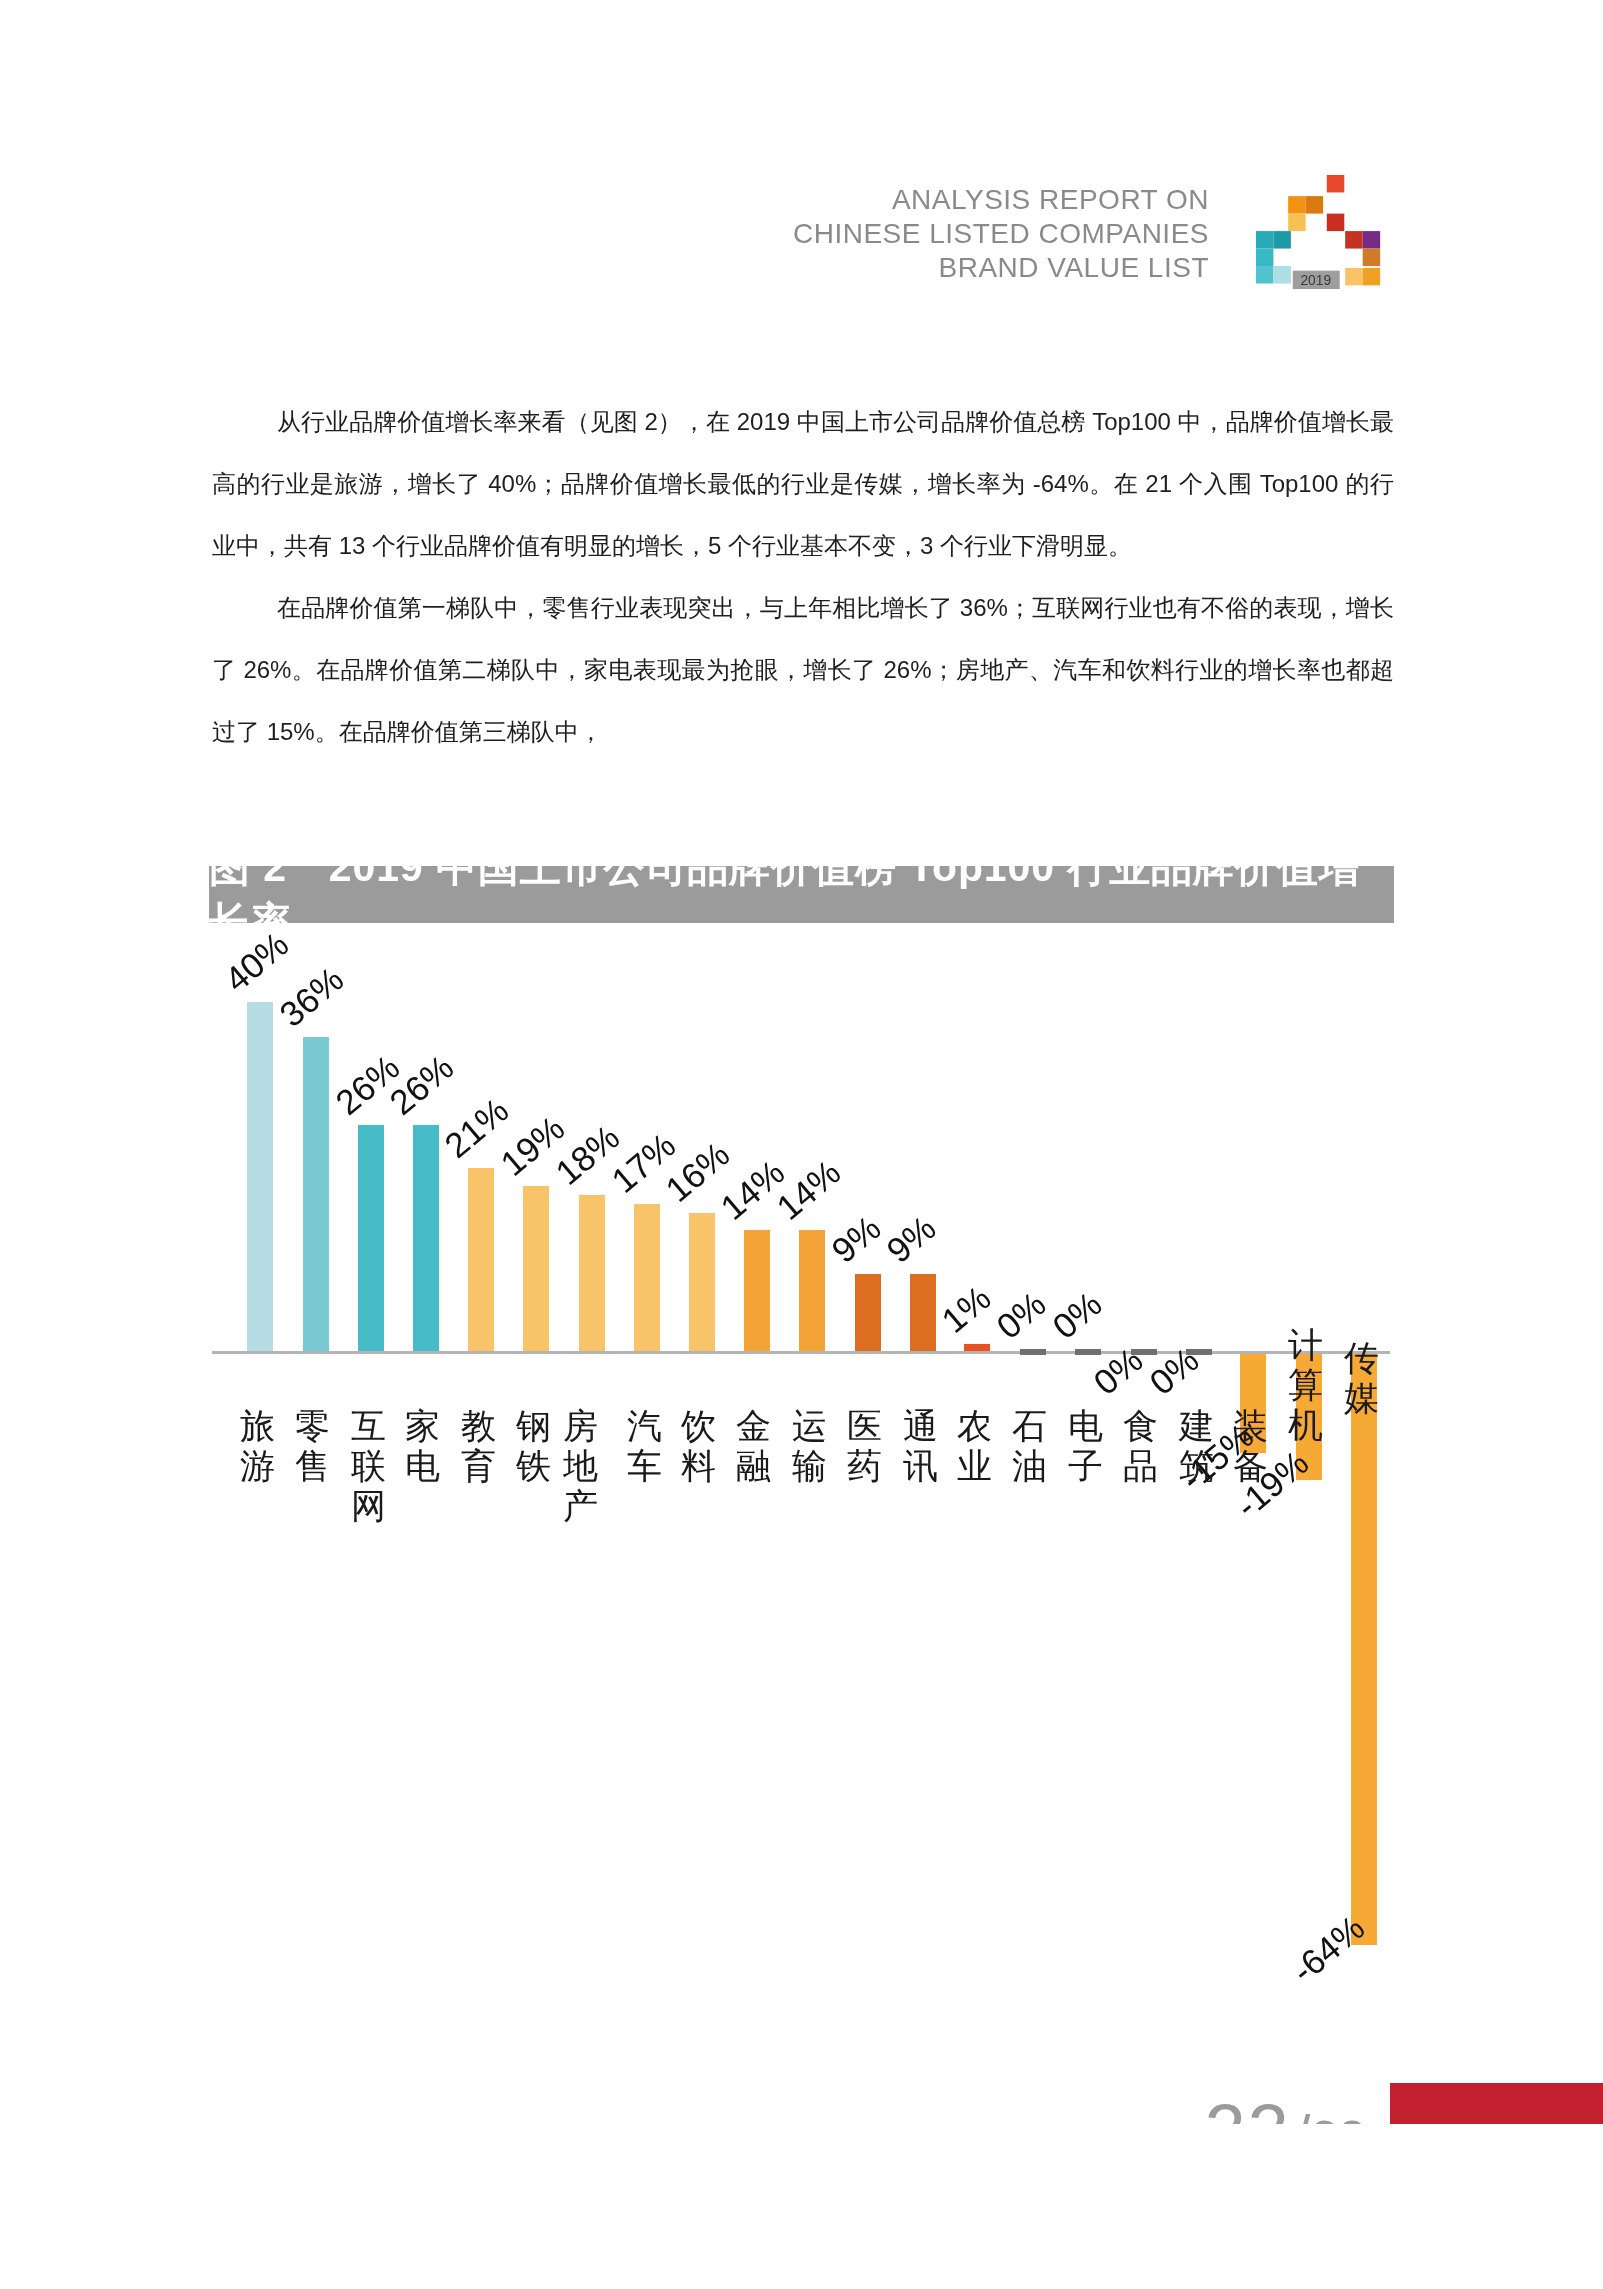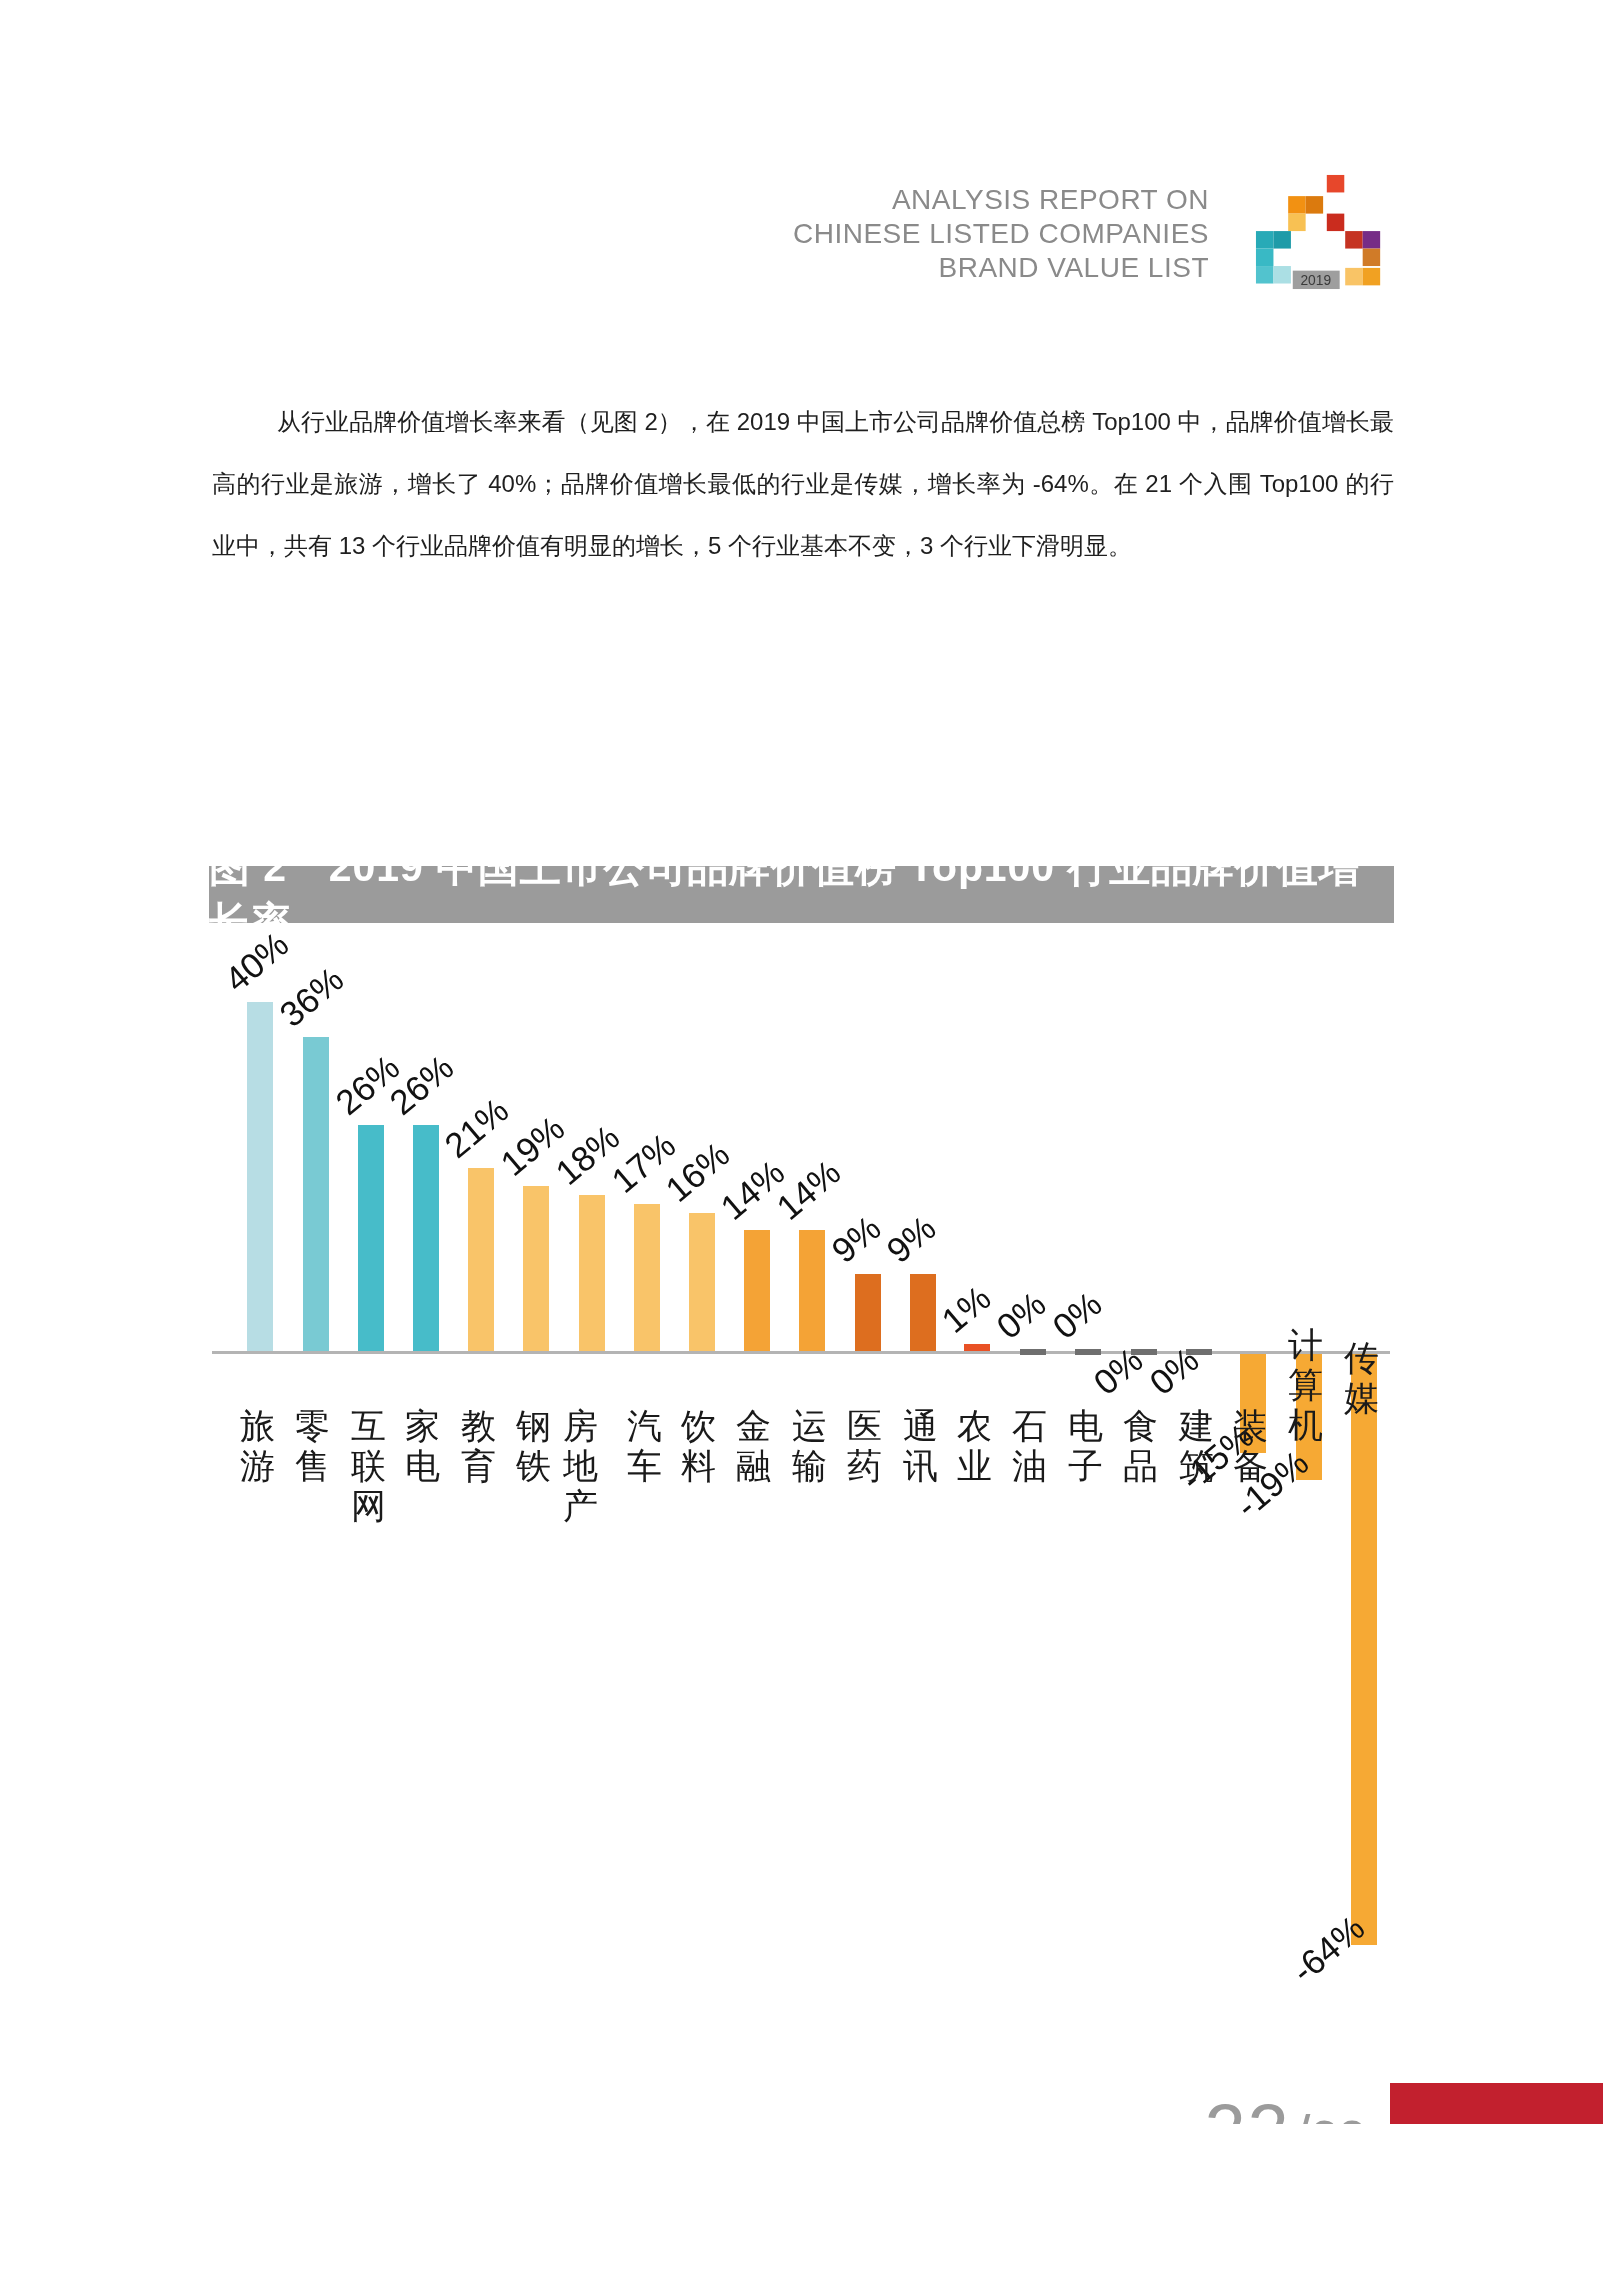--- a/index.html
+++ b/index.html
@@ -85,20 +85,21 @@
     <rect x="13" y="102" width="19" height="19" fill="#52c3ce"></rect>
     <rect x="32" y="102" width="19" height="19" fill="#abdfe4"></rect>
     <rect x="110" y="104" width="19" height="19" fill="#f9c466"></rect>
     <rect x="129" y="104" width="19" height="19" fill="#f1a122"></rect>
     <rect x="53" y="107" width="51" height="20" fill="#9e9e9e"></rect>
     <text id="logo-year-box" x="78" y="123" text-anchor="middle">2019</text>
   </svg>
 
   <div id="body-text">
     <p>从行业品牌价值增长率来看（见图 2），在 2019 中国上市公司品牌价值总榜 Top100 中，品牌价值增长最高的行业是旅游，增长了 40%；品牌价值增长最低的行业是传媒，增长率为 -64%。在 21 个入围 Top100 的行业中，共有 13 个行业品牌价值有明显的增长，5 个行业基本不变，3 个行业下滑明显。</p>
+    <p>在品牌价值第一梯队中，零售行业表现突出，与上年相比增长了 36%；互联网行业也有不俗的表现，增长了 26%。在品牌价值第二梯队中，家电表现最为抢眼，增长了 26%；房地产、汽车和饮料行业的增长率也都超过了 15%。在品牌价值第三梯队中，</p>
   </div>
 
   <div id="figure-caption" style="background: rgb(155, 155, 155); color: rgb(255, 255, 255);">图 2　2019 中国上市公司品牌价值榜 Top100 行业品牌价值增长率</div>
 
   <div id="chart">
     <div id="axis-line" style="background: rgb(180, 180, 180);"></div>
   <div class="bar" style="left: 247px; width: 26px; background: rgb(183, 221, 228); top: 1002px; height: 351px;"></div>
       <div class="vlab" style="left: 242px; top: 960px;">40%</div>
       <div class="clab" style="left: 240px; top: 1406px;">旅游</div>
       <div class="bar" style="left: 303px; width: 26px; background: rgb(121, 202, 211); top: 1037px; height: 316px;"></div>

